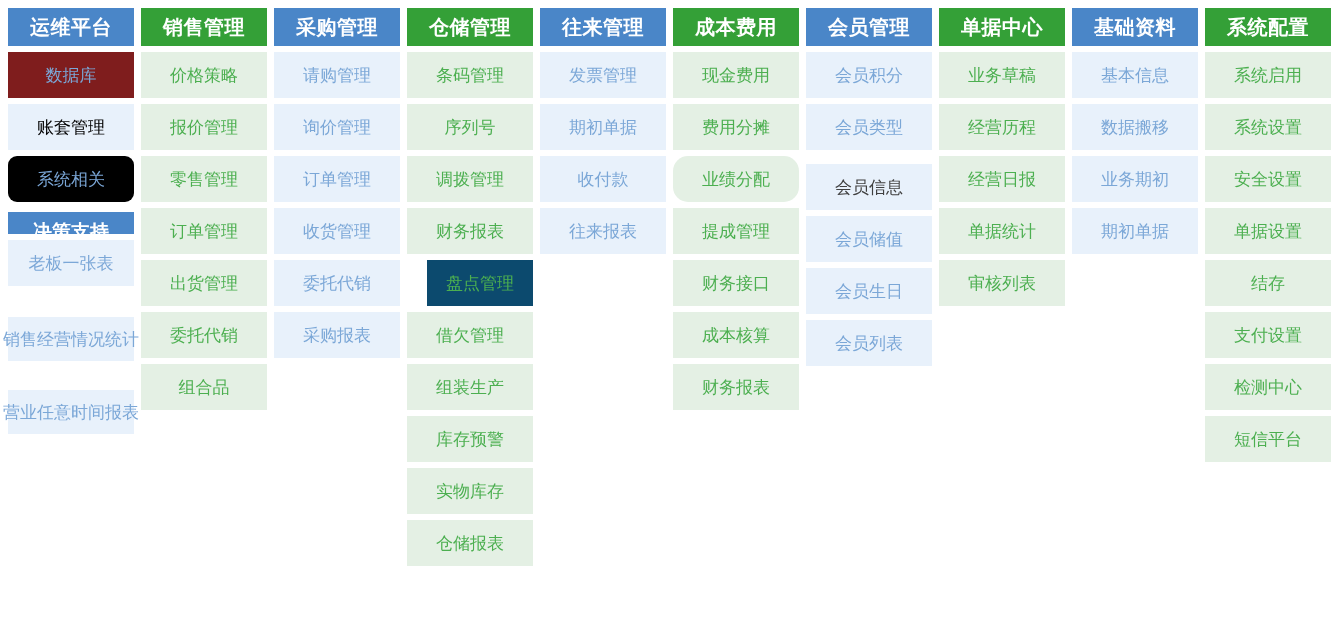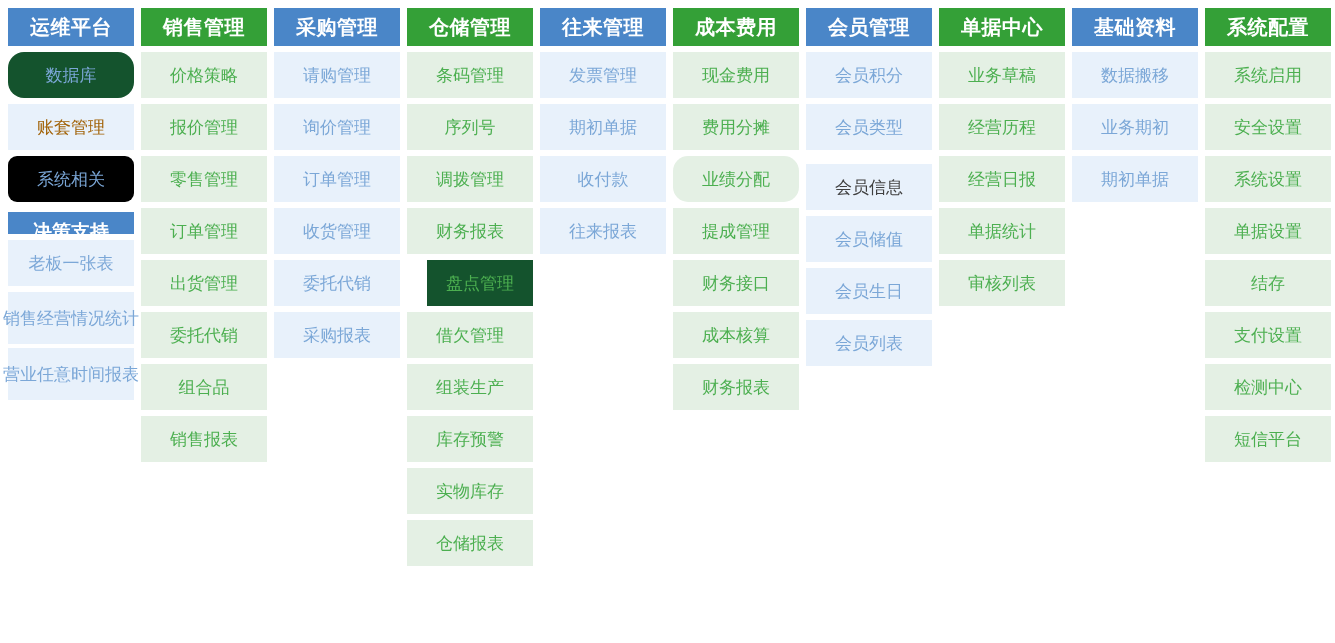--- a/index.html
+++ b/index.html
@@ -63,76 +63,76 @@
     align-items: center;
     justify-content: center;
     text-align: center;
     font-size: 17px;
     line-height: 23px;
     white-space: nowrap;
     box-sizing: border-box;
     padding: 0 2px;
   }
   .menu-item.two-line {
-    height: 52px;
+    height: 44px;
     line-height: 22px;
     white-space: normal;
     word-break: keep-all;
+    margin-top: 25px;
   }
   .menu-item.blue {
     background: #e8f1fb;
     color: #7ba7d7;
   }
   .menu-item.green {
     background: #e4f0e4;
     color: #4caf50;
   }
   .menu-item.blue.tight  { margin-bottom: -2px; }
 </style>
 </head>
 <body style="background: rgb(255, 255, 255);">
 
 <div id="menu-grid">
     <div class="menu-column">
       <div class="col-header blue" style="background: rgb(74, 134, 200);">运维平台</div>
-      <div class="menu-item blue" style="background: #14532d; color: rgb(123, 167, 215); border-radius: 16px;">数据库</div>
-      <div class="menu-item blue" style="background: rgb(232, 241, 251); color: #a16207;">账套管理</div>
+      <div class="menu-item blue" style="background: #7f1d1d; color: rgb(123, 167, 215);">数据库</div>
+      <div class="menu-item blue" style="background: rgb(232, 241, 251); color: #000000;">账套管理</div>
       <div class="menu-item blue" style="background: #000000; color: rgb(123, 167, 215); border-radius: 9px;">系统相关</div>
       <div class="sub-header" style="background: rgb(74, 134, 200);">决策支持</div>
       <div class="menu-item blue" style="background: rgb(232, 241, 251); color: rgb(123, 167, 215);">老板一张表</div>
       <div class="menu-item blue two-line tight" style="background: rgb(232, 241, 251); color: rgb(123, 167, 215);">销售经营情况统计</div>
       <div class="menu-item blue two-line tight" style="background: rgb(232, 241, 251); color: rgb(123, 167, 215);">营业任意时间报表</div>
     </div>
     <div class="menu-column">
       <div class="col-header green" style="background: rgb(52, 160, 55);">销售管理</div>
       <div class="menu-item green" style="background: rgb(228, 240, 228); color: rgb(76, 175, 80);">价格策略</div>
       <div class="menu-item green" style="background: rgb(228, 240, 228); color: rgb(76, 175, 80);">报价管理</div>
       <div class="menu-item green" style="background: rgb(228, 240, 228); color: rgb(76, 175, 80);">零售管理</div>
       <div class="menu-item green" style="background: rgb(228, 240, 228); color: rgb(76, 175, 80);">订单管理</div>
       <div class="menu-item green" style="background: rgb(228, 240, 228); color: rgb(76, 175, 80);">出货管理</div>
       <div class="menu-item green" style="background: rgb(228, 240, 228); color: rgb(76, 175, 80);">委托代销</div>
       <div class="menu-item green" style="background: rgb(228, 240, 228); color: rgb(76, 175, 80);">组合品</div>
-      <div class="menu-item green" style="background: rgb(228, 240, 228); color: rgb(76, 175, 80);">销售报表</div>
     </div>
     <div class="menu-column">
       <div class="col-header blue" style="background: rgb(74, 134, 200);">采购管理</div>
       <div class="menu-item blue" style="background: rgb(232, 241, 251); color: rgb(123, 167, 215);">请购管理</div>
       <div class="menu-item blue" style="background: rgb(232, 241, 251); color: rgb(123, 167, 215);">询价管理</div>
       <div class="menu-item blue" style="background: rgb(232, 241, 251); color: rgb(123, 167, 215);">订单管理</div>
       <div class="menu-item blue" style="background: rgb(232, 241, 251); color: rgb(123, 167, 215);">收货管理</div>
       <div class="menu-item blue" style="background: rgb(232, 241, 251); color: rgb(123, 167, 215);">委托代销</div>
       <div class="menu-item blue" style="background: rgb(232, 241, 251); color: rgb(123, 167, 215);">采购报表</div>
     </div>
     <div class="menu-column">
       <div class="col-header green" style="background: rgb(52, 160, 55);">仓储管理</div>
       <div class="menu-item green" style="background: rgb(228, 240, 228); color: rgb(76, 175, 80);">条码管理</div>
       <div class="menu-item green" style="background: rgb(228, 240, 228); color: rgb(76, 175, 80);">序列号</div>
       <div class="menu-item green" style="background: rgb(228, 240, 228); color: rgb(76, 175, 80);">调拨管理</div>
       <div class="menu-item green" style="background: rgb(228, 240, 228); color: rgb(76, 175, 80);">财务报表</div>
-      <div class="menu-item green" style="background: #14532d; color: rgb(76, 175, 80); margin-left: 20px;">盘点管理</div>
+      <div class="menu-item green" style="background: #0c4a6e; color: rgb(76, 175, 80); margin-left: 20px;">盘点管理</div>
       <div class="menu-item green" style="background: rgb(228, 240, 228); color: rgb(76, 175, 80);">借欠管理</div>
       <div class="menu-item green" style="background: rgb(228, 240, 228); color: rgb(76, 175, 80);">组装生产</div>
       <div class="menu-item green" style="background: rgb(228, 240, 228); color: rgb(76, 175, 80);">库存预警</div>
       <div class="menu-item green" style="background: rgb(228, 240, 228); color: rgb(76, 175, 80);">实物库存</div>
       <div class="menu-item green" style="background: rgb(228, 240, 228); color: rgb(76, 175, 80);">仓储报表</div>
     </div>
     <div class="menu-column">
       <div class="col-header blue" style="background: rgb(74, 134, 200);">往来管理</div>
       <div class="menu-item blue" style="background: rgb(232, 241, 251); color: rgb(123, 167, 215);">发票管理</div>
       <div class="menu-item blue" style="background: rgb(232, 241, 251); color: rgb(123, 167, 215);">期初单据</div>
@@ -161,28 +161,29 @@
     <div class="menu-column">
       <div class="col-header green" style="background: rgb(52, 160, 55);">单据中心</div>
       <div class="menu-item green" style="background: rgb(228, 240, 228); color: rgb(76, 175, 80);">业务草稿</div>
       <div class="menu-item green" style="background: rgb(228, 240, 228); color: rgb(76, 175, 80);">经营历程</div>
       <div class="menu-item green" style="background: rgb(228, 240, 228); color: rgb(76, 175, 80);">经营日报</div>
       <div class="menu-item green" style="background: rgb(228, 240, 228); color: rgb(76, 175, 80);">单据统计</div>
       <div class="menu-item green" style="background: rgb(228, 240, 228); color: rgb(76, 175, 80);">审核列表</div>
     </div>
     <div class="menu-column">
       <div class="col-header blue" style="background: rgb(74, 134, 200);">基础资料</div>
+      <div class="menu-item blue" style="background: rgb(232, 241, 251); color: rgb(123, 167, 215);">基本信息</div>
       <div class="menu-item blue" style="background: rgb(232, 241, 251); color: rgb(123, 167, 215);">数据搬移</div>
       <div class="menu-item blue" style="background: rgb(232, 241, 251); color: rgb(123, 167, 215);">业务期初</div>
       <div class="menu-item blue" style="background: rgb(232, 241, 251); color: rgb(123, 167, 215);">期初单据</div>
     </div>
     <div class="menu-column">
       <div class="col-header green" style="background: rgb(52, 160, 55);">系统配置</div>
       <div class="menu-item green" style="background: rgb(228, 240, 228); color: rgb(76, 175, 80);">系统启用</div>
+      <div class="menu-item green" style="background: rgb(228, 240, 228); color: rgb(76, 175, 80);">系统设置</div>
       <div class="menu-item green" style="background: rgb(228, 240, 228); color: rgb(76, 175, 80);">安全设置</div>
-      <div class="menu-item green" style="background: rgb(228, 240, 228); color: rgb(76, 175, 80);">系统设置</div>
       <div class="menu-item green" style="background: rgb(228, 240, 228); color: rgb(76, 175, 80);">单据设置</div>
       <div class="menu-item green" style="background: rgb(228, 240, 228); color: rgb(76, 175, 80);">结存</div>
       <div class="menu-item green" style="background: rgb(228, 240, 228); color: rgb(76, 175, 80);">支付设置</div>
       <div class="menu-item green" style="background: rgb(228, 240, 228); color: rgb(76, 175, 80);">检测中心</div>
       <div class="menu-item green" style="background: rgb(228, 240, 228); color: rgb(76, 175, 80);">短信平台</div>
     </div>
   </div>
 
 </body></html>

